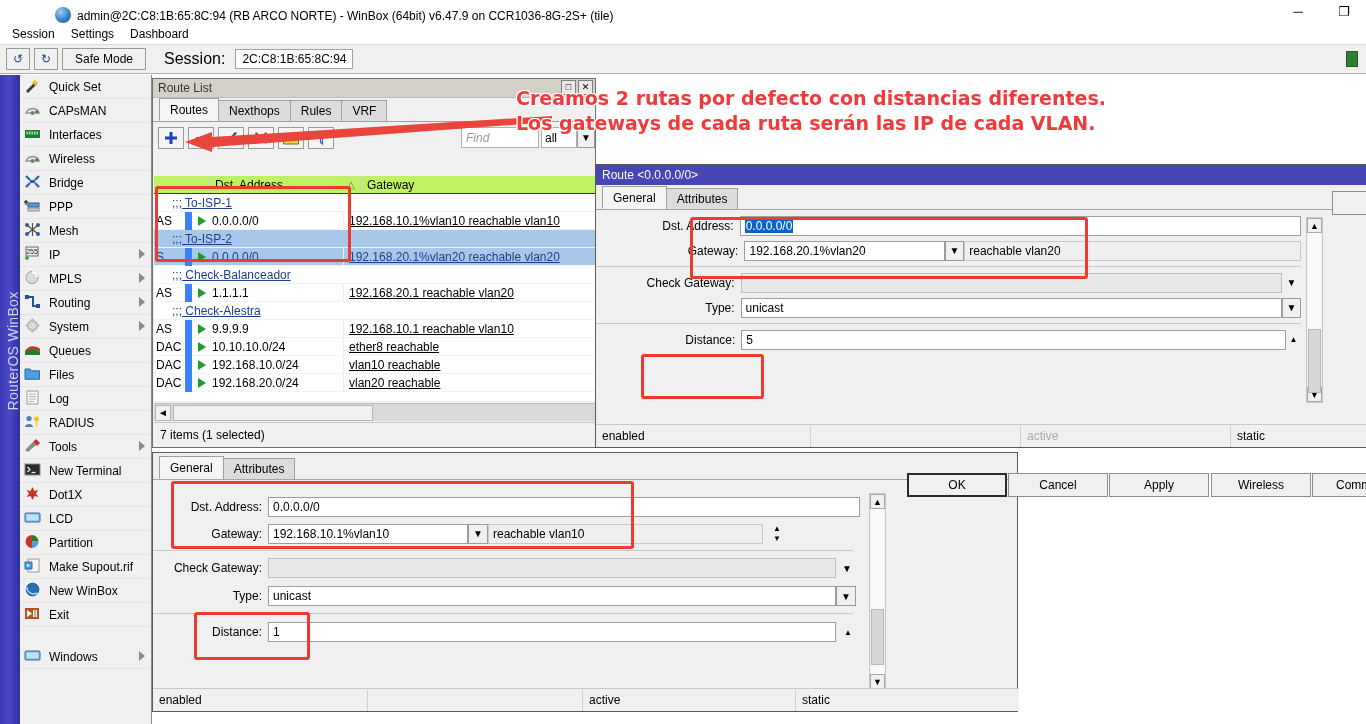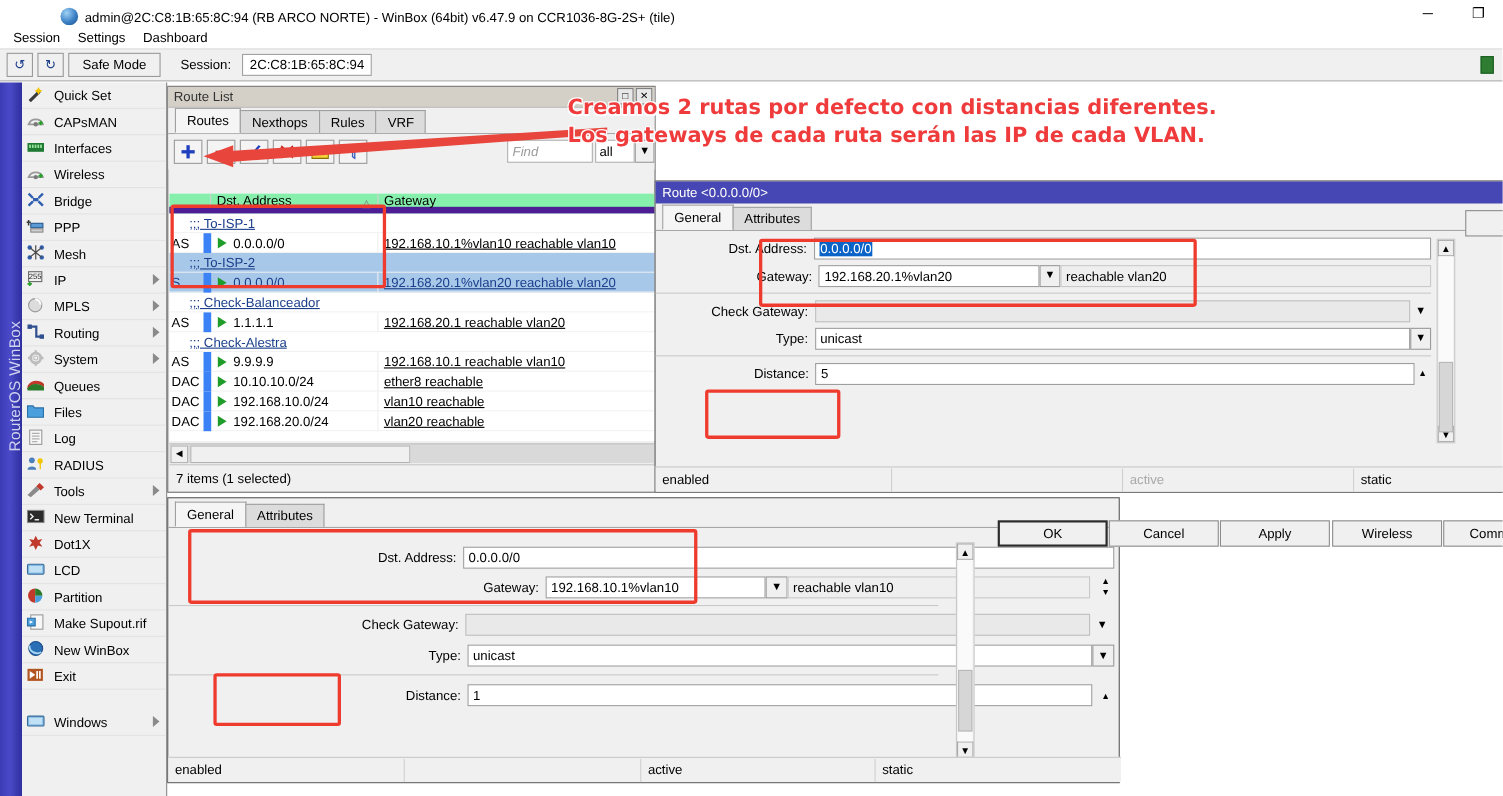--- a/index.html
+++ b/index.html
@@ -45,21 +45,21 @@
     background: #f0f0f0; border-top: 1px solid #dcdcdc; border-bottom: 1px solid #b0b0b0;
     display: flex; align-items: center; padding-left: 6px; gap: 4px;
   }
   .tbtn {
     height: 22px; min-width: 24px; padding: 0 5px;
     background: #f0f0f0; border: 1px solid #9a9a9a;
     display: flex; align-items: center; justify-content: center;
     font-size: 12px; color: #1b3f8b;
   }
   .tbtn.safe { padding: 0 12px; color: #000; }
-  .sess-label { margin-left: 14px; font-size: 12px; }
+  .sess-label { margin-left: 14px; font-size: 16px; }
   .sess-val {
     margin-left: 6px; height: 20px; padding: 1px 6px;
     border: 1px solid #a0a0a0; background: #fff; font-size: 12px;
     display: flex; align-items: center;
   }
   .tb-right { position: absolute; right: 8px; top: 6px; width: 12px; height: 16px; background: #2e7d32; border: 1px solid #1b5e20; }
 
   
   .sidebar {
     position: absolute; left: 0; top: 75px; width: 152px; height: 649px;
@@ -133,21 +133,21 @@
     padding-left: 3px; font-size: 12px;
   }
   .all-drop {
     position: absolute; right: 0px; top: 5px; width: 18px; height: 21px;
     border: 1px solid #9a9a9a; background: #f0f0f0;
     display: flex; align-items: center; justify-content: center; font-size: 10px;
   }
 
   
   .tbl { position: absolute; left: 1px; top: 97px; width: 442px; height: 225px; background: #fff; }
-  .thead { display: flex; height: 18px; background: #86efac; border-bottom: 6px solid #4c1d95; }
+  .thead { display: flex; height: 18px; background: #bef264; border-bottom: 1px solid #4c1d95; padding-left: 18px; }
   .th { font-size: 12px; display: flex; align-items: center; padding-left: 5px; border-right: 1px solid #d2d2d2; position: relative; }
   .th.c0 { width: 38px; }
   .th.c1 { width: 152px; }
   .th.c2 { flex: 1; border-right: none; }
   .th .sortarrow { position: absolute; right: 6px; top: 3px; font-size: 10px; color: #777; }
   .trow { display: flex; height: 18px; align-items: center; border-bottom: 1px solid #f2f2f2; }
   .trow.sel { background: #a8c8ea; }
   .trow.sel .cell { color: #1b3f8b; text-align: center; }
   .cell { font-size: 12px; display: flex; align-items: center; overflow: hidden; white-space: nowrap; }
   .cell.c0 { width: 38px; padding-left: 2px; border-right: 7px solid #3b82f6; height: 18px; }
@@ -171,21 +171,21 @@
     padding-left: 6px; font-size: 12px;
   }
 
   
   .dlg { position: absolute; background: #f0f0f0; border: 1px solid #5a5a5a; }
   .dlg-title {
     height: 20px; background: #4646b4; color: #fff; font-size: 12px;
     display: flex; align-items: center; padding-left: 6px;
   }
   .dlg-tabs { height: 25px; display: flex; align-items: flex-end; padding-left: 6px; border-bottom: 1px solid #a6a6a6; }
-  .frow { display: flex; align-items: center; height: 25px; justify-content: flex-end; }
+  .frow { display: flex; align-items: center; height: 25px; }
   .flabel { text-align: right; font-size: 12px; padding-right: 6px; }
   .fin {
     height: 20px; border: 1px solid #9e9e9e; background: #fff; font-size: 12px;
     display: flex; align-items: center; padding-left: 4px; white-space: nowrap; overflow: hidden;
   }
   .fin.disabled { background: #e9e9e9; border-color: #c0c0c0; }
   .fin .sel-text { background: #0a64c8; color: #fff; padding: 0 1px; }
   .dropbtn {
     width: 20px; height: 20px; border: 1px solid #9a9a9a; background: #f0f0f0;
     display: flex; align-items: center; justify-content: center; font-size: 10px;

